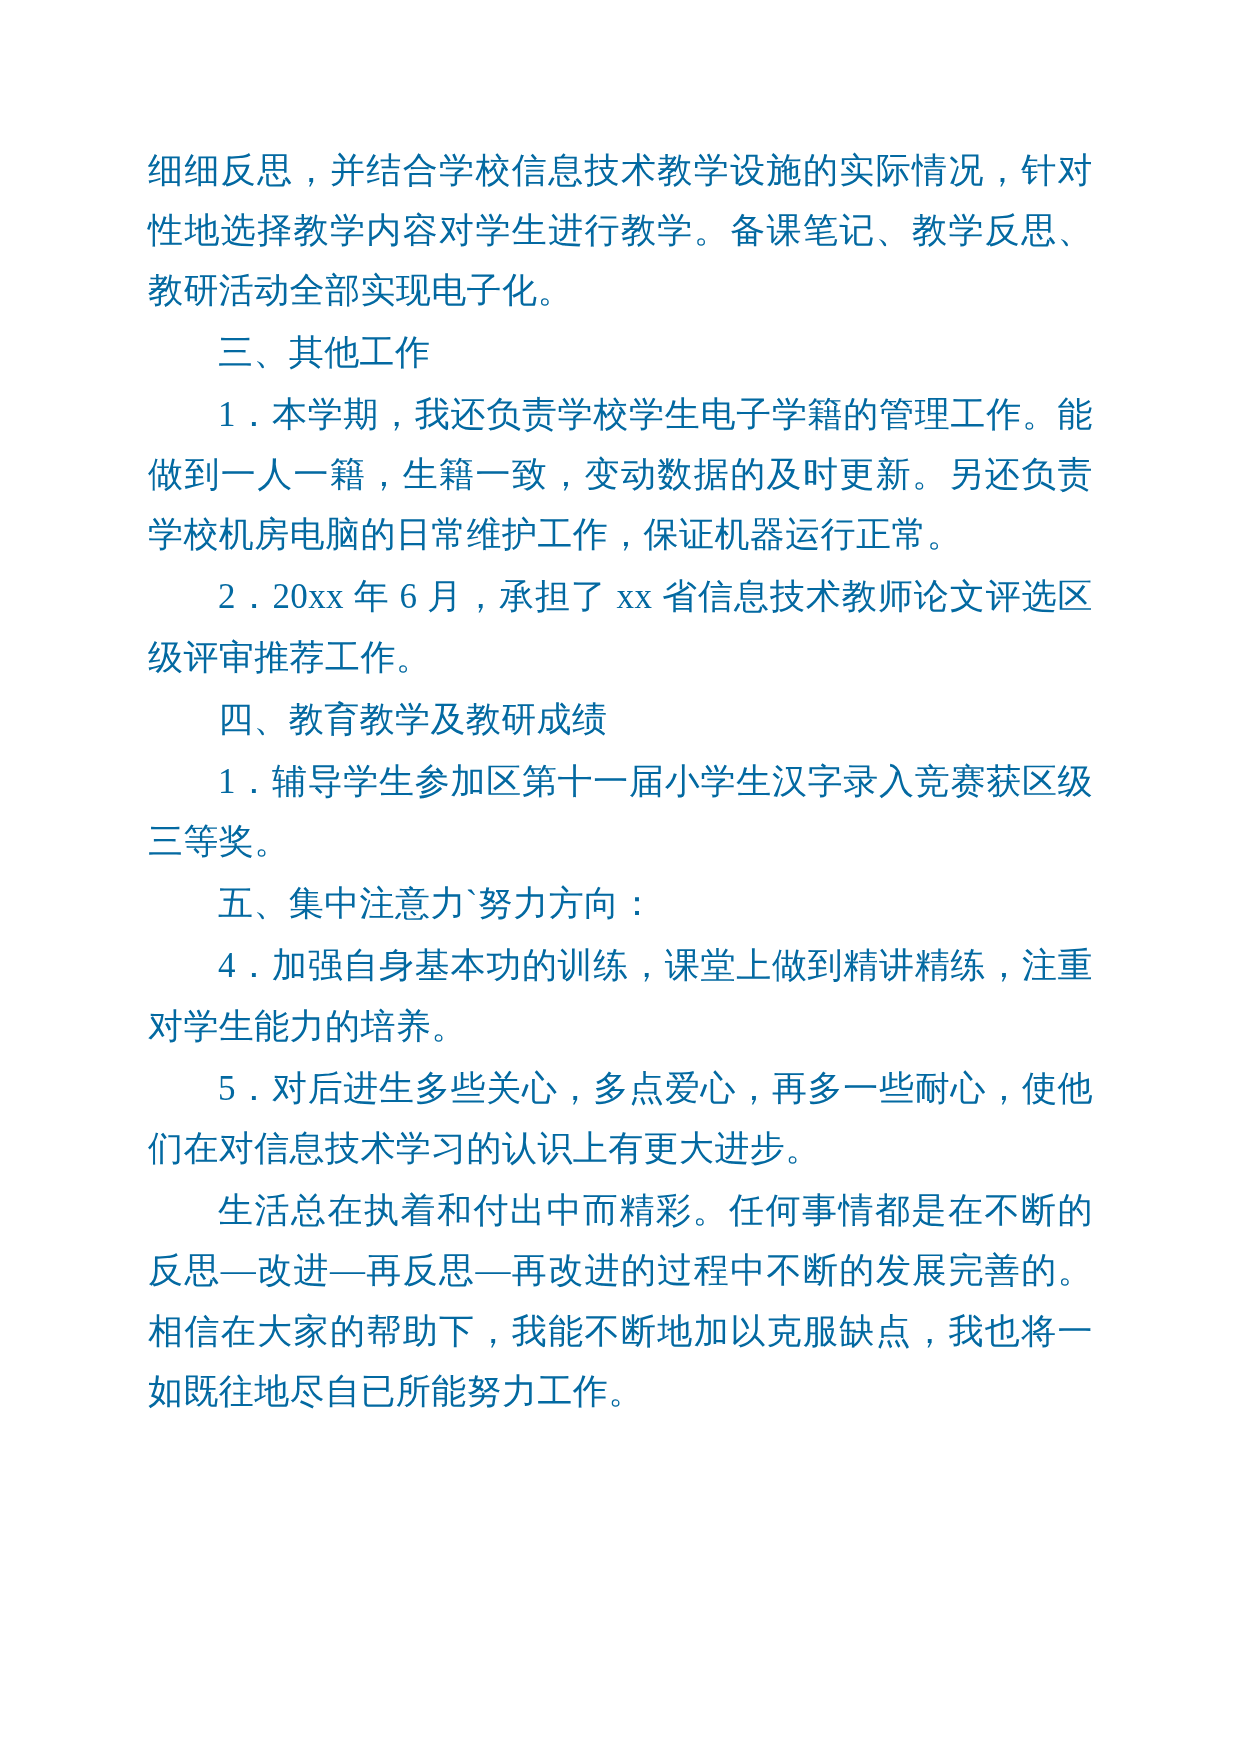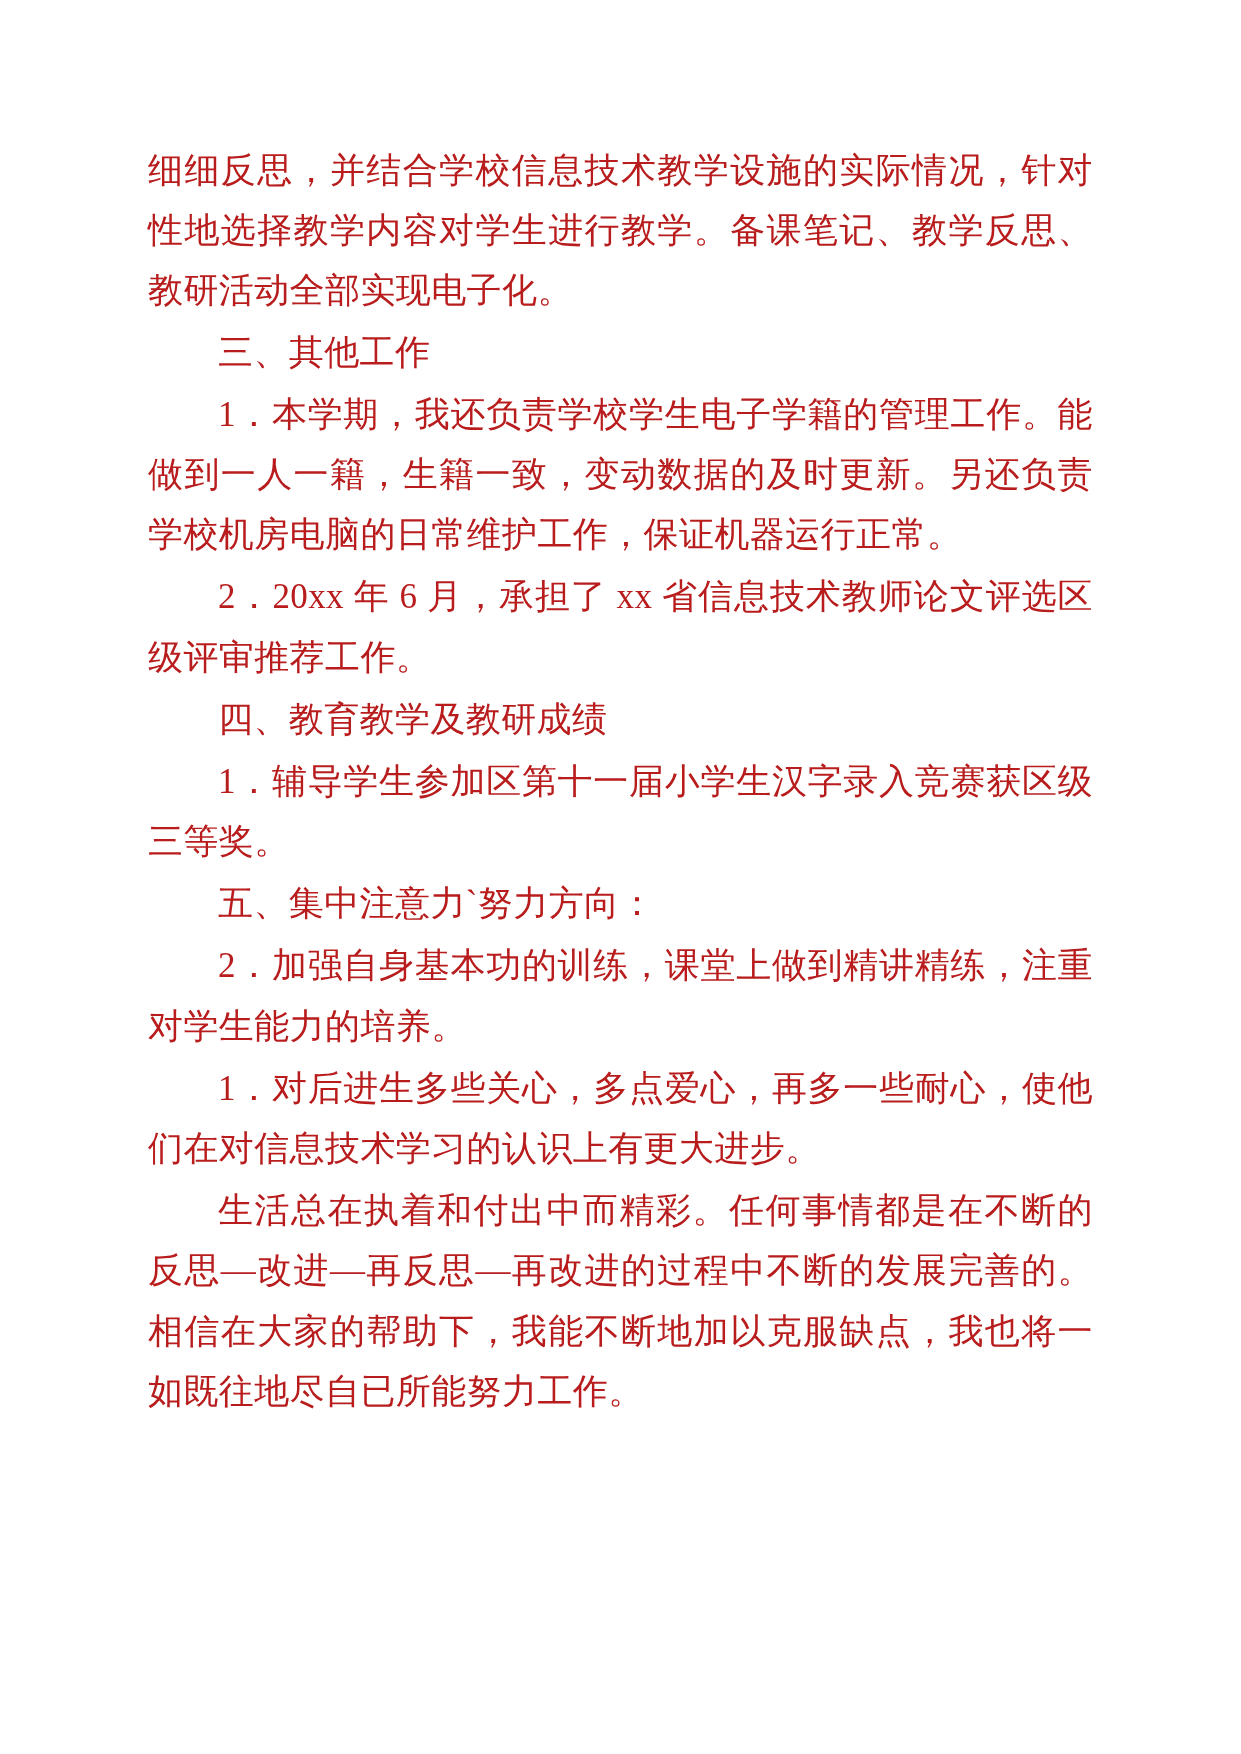--- a/index.html
+++ b/index.html
@@ -21,21 +21,21 @@
     box-sizing: border-box;
     padding: 140px 148px 120px 148px;
     background: #ffffff;
   }
   .doc-body {
     font-size: 35px;
     line-height: 1.72;
     letter-spacing: 0.4px;
     text-align: justify;
     text-justify: inter-ideograph;
-    color: #b91c1c;
+    color: #0369a1;
   }
   .para {
     margin: 0 0 2px 0;
     text-indent: 0;
     white-space: pre-wrap;
     word-break: break-all;
   }
   .para.indent {
     text-indent: 2em;
     font-family: Liberation Serif, serif;
@@ -49,17 +49,17 @@
 
 <div class="page">
   <div class="doc-body">
     <p class="para">细细反思，并结合学校信息技术教学设施的实际情况，针对性地选择教学内容对学生进行教学。备课笔记、教学反思、教研活动全部实现电子化。</p>
     <p class="para indent">三、其他工作</p>
     <p class="para indent">1．本学期，我还负责学校学生电子学籍的管理工作。能做到一人一籍，生籍一致，变动数据的及时更新。另还负责学校机房电脑的日常维护工作，保证机器运行正常。</p>
     <p class="para indent">2．20xx 年 6 月，承担了 xx 省信息技术教师论文评选区级评审推荐工作。</p>
     <p class="para indent">四、教育教学及教研成绩</p>
     <p class="para indent">1．辅导学生参加区第十一届小学生汉字录入竞赛获区级三等奖。</p>
     <p class="para indent">五、集中注意力`努力方向：</p>
-    <p class="para indent">2．加强自身基本功的训练，课堂上做到精讲精练，注重对学生能力的培养。</p>
-    <p class="para indent">1．对后进生多些关心，多点爱心，再多一些耐心，使他们在对信息技术学习的认识上有更大进步。</p>
+    <p class="para indent">4．加强自身基本功的训练，课堂上做到精讲精练，注重对学生能力的培养。</p>
+    <p class="para indent">5．对后进生多些关心，多点爱心，再多一些耐心，使他们在对信息技术学习的认识上有更大进步。</p>
     <p class="para indent">生活总在执着和付出中而精彩。任何事情都是在不断的反思—改进—再反思—再改进的过程中不断的发展完善的。相信在大家的帮助下，我能不断地加以克服缺点，我也将一如既往地尽自已所能努力工作。</p>
   </div>
 </div>
 
 </body></html>

